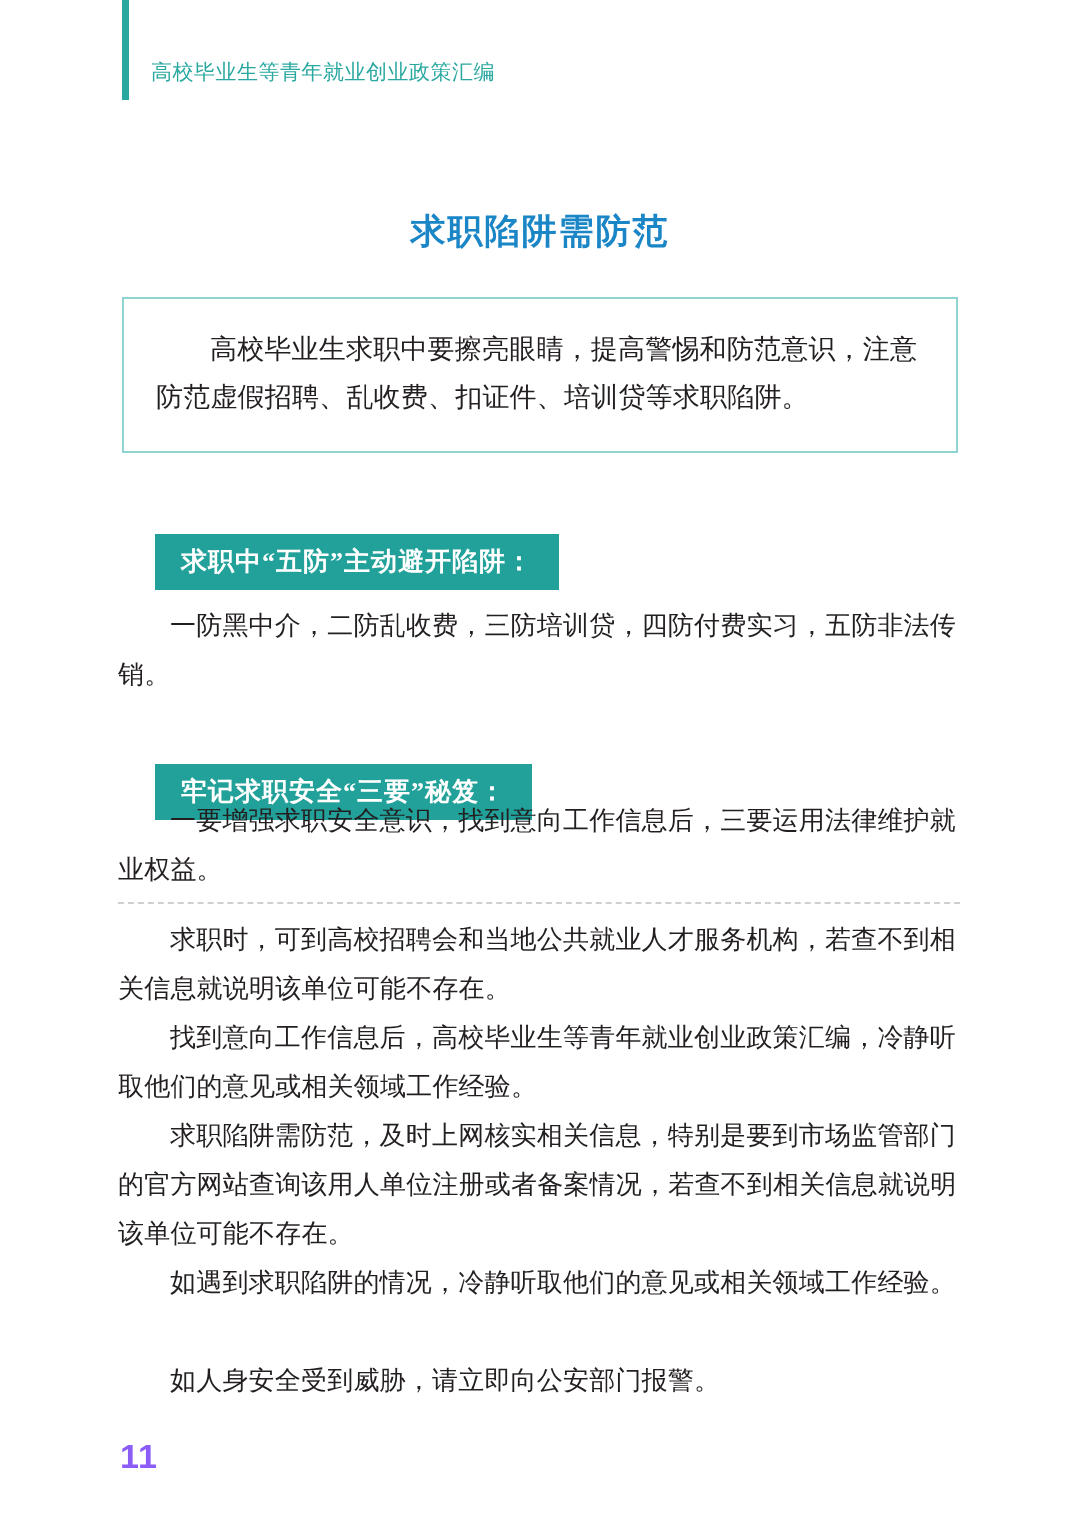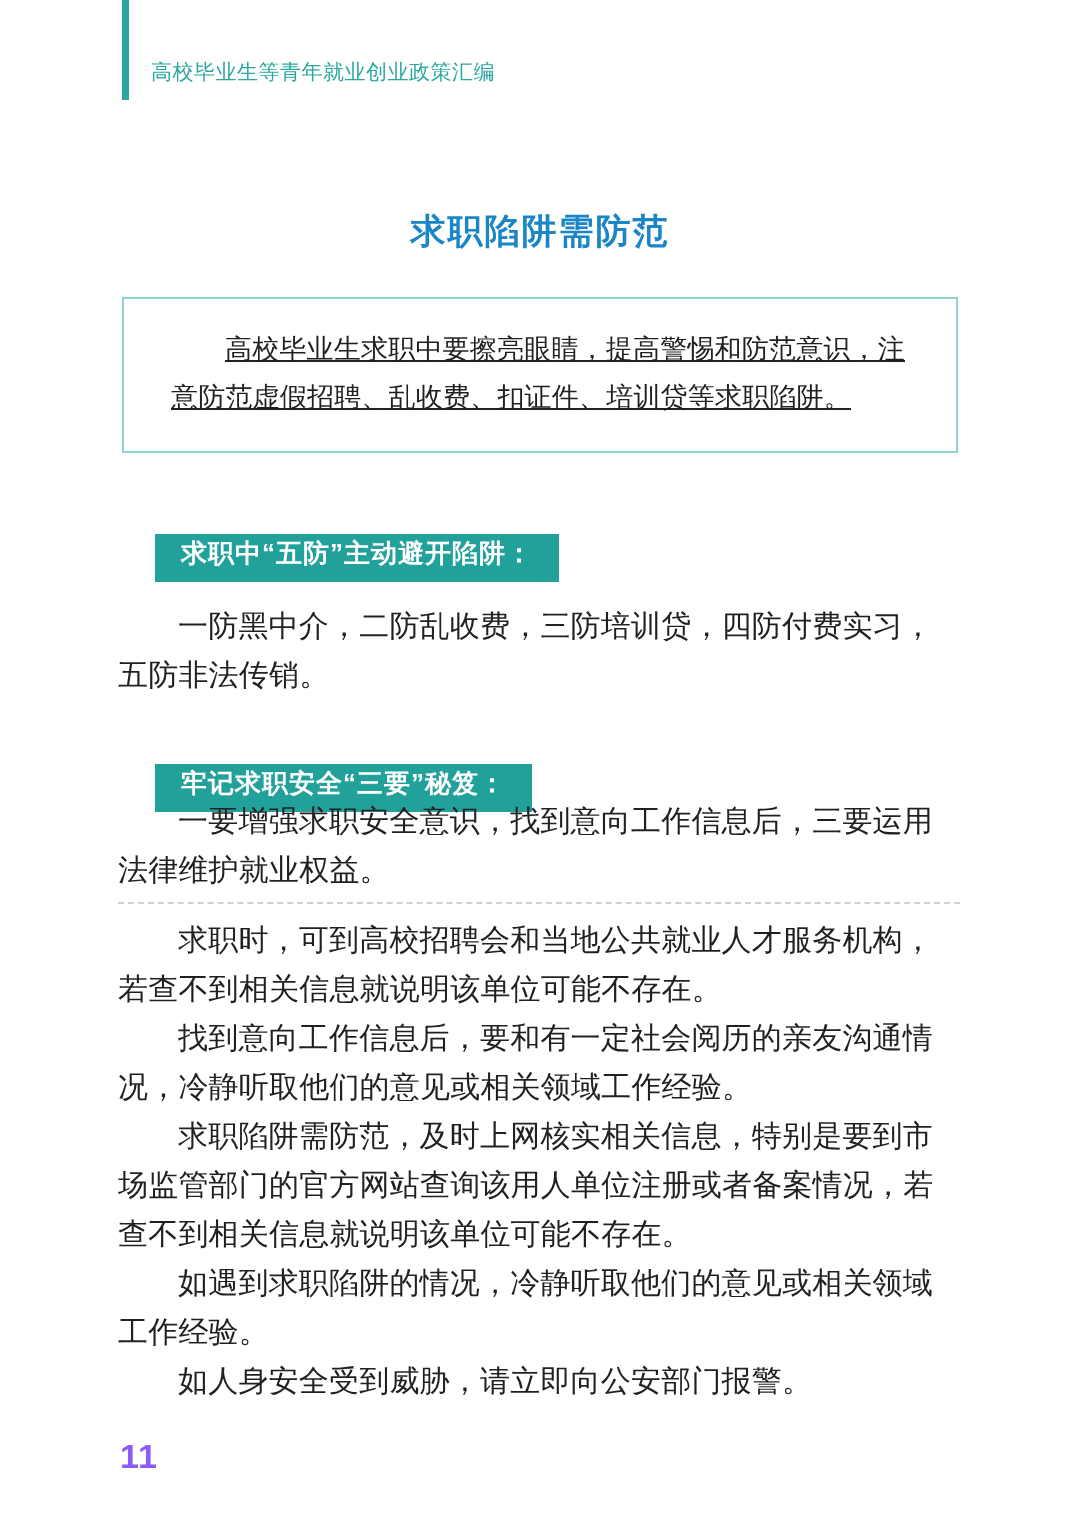--- a/index.html
+++ b/index.html
@@ -53,53 +53,53 @@
   }
 
   
   .lead-box {
     position: absolute;
     top: 297px;
     left: 122px;
     width: 836px;
     box-sizing: border-box;
     border: 2px solid #8fd4d2;
-    padding: 26px 32px 30px 47px;
-    text-decoration: underline;
+    padding: 26px 32px 30px 32px;
   }
   .lead-box p {
     margin: 0;
     font-size: 27px;
     line-height: 48px;
     text-indent: 2em;
     letter-spacing: 0.2px;
     color: #231f20;
   }
 
   
   .section-label {
     display: inline-block;
     background: #21a199;
     color: #ffffff;
     font-size: 26px;
     font-weight: bold;
     letter-spacing: 1px;
-    padding: 2px 26px 11px 26px;
+    padding: 10px 26px 11px 26px;
+    font-family: Liberation Serif, serif;
   }
   .label-row {
     position: absolute;
     left: 155px;
   }
 
   
   .para {
     position: absolute;
     left: 118px;
     width: 840px;
-    font-size: 30px;
+    font-size: 26px;
     line-height: 49px;
     text-indent: 2em;
     letter-spacing: 0.2px;
     color: #231f20;
   }
 
   
   .divider {
     position: absolute;
     left: 118px;
@@ -151,18 +151,18 @@
 <div class="para" id="para-1">一防黑中介，二防乱收费，三防培训贷，四防付费实习，五防非法传销。</div>
 
 <div class="label-row" id="label-2">
   <span class="section-label">牢记求职安全“三要”秘笈：</span>
 </div>
 <div class="para" id="para-2">一要增强求职安全意识，找到意向工作信息后，三要运用法律维护就业权益。</div>
 
 <div class="divider" id="divider-1"></div>
 
 <div class="para" id="para-3">求职时，可到高校招聘会和当地公共就业人才服务机构，若查不到相关信息就说明该单位可能不存在。</div>
-<div class="para" id="para-4">找到意向工作信息后，要和有一定社会阅历的亲友沟通情况，冷静听取他们的意见或相关领域工作经验。</div>
+<div class="para" id="para-4">找到意向工作信息后，高校毕业生等青年就业创业政策汇编，冷静听取他们的意见或相关领域工作经验。</div>
 <div class="para" id="para-5">求职陷阱需防范，及时上网核实相关信息，特别是要到市场监管部门的官方网站查询该用人单位注册或者备案情况，若查不到相关信息就说明该单位可能不存在。</div>
 <div class="para" id="para-6">如遇到求职陷阱的情况，冷静听取他们的意见或相关领域工作经验。</div>
 <div class="para" id="para-7">如人身安全受到威胁，请立即向公安部门报警。</div>
 
 <div class="page-number">11</div>
 
 </body></html>

